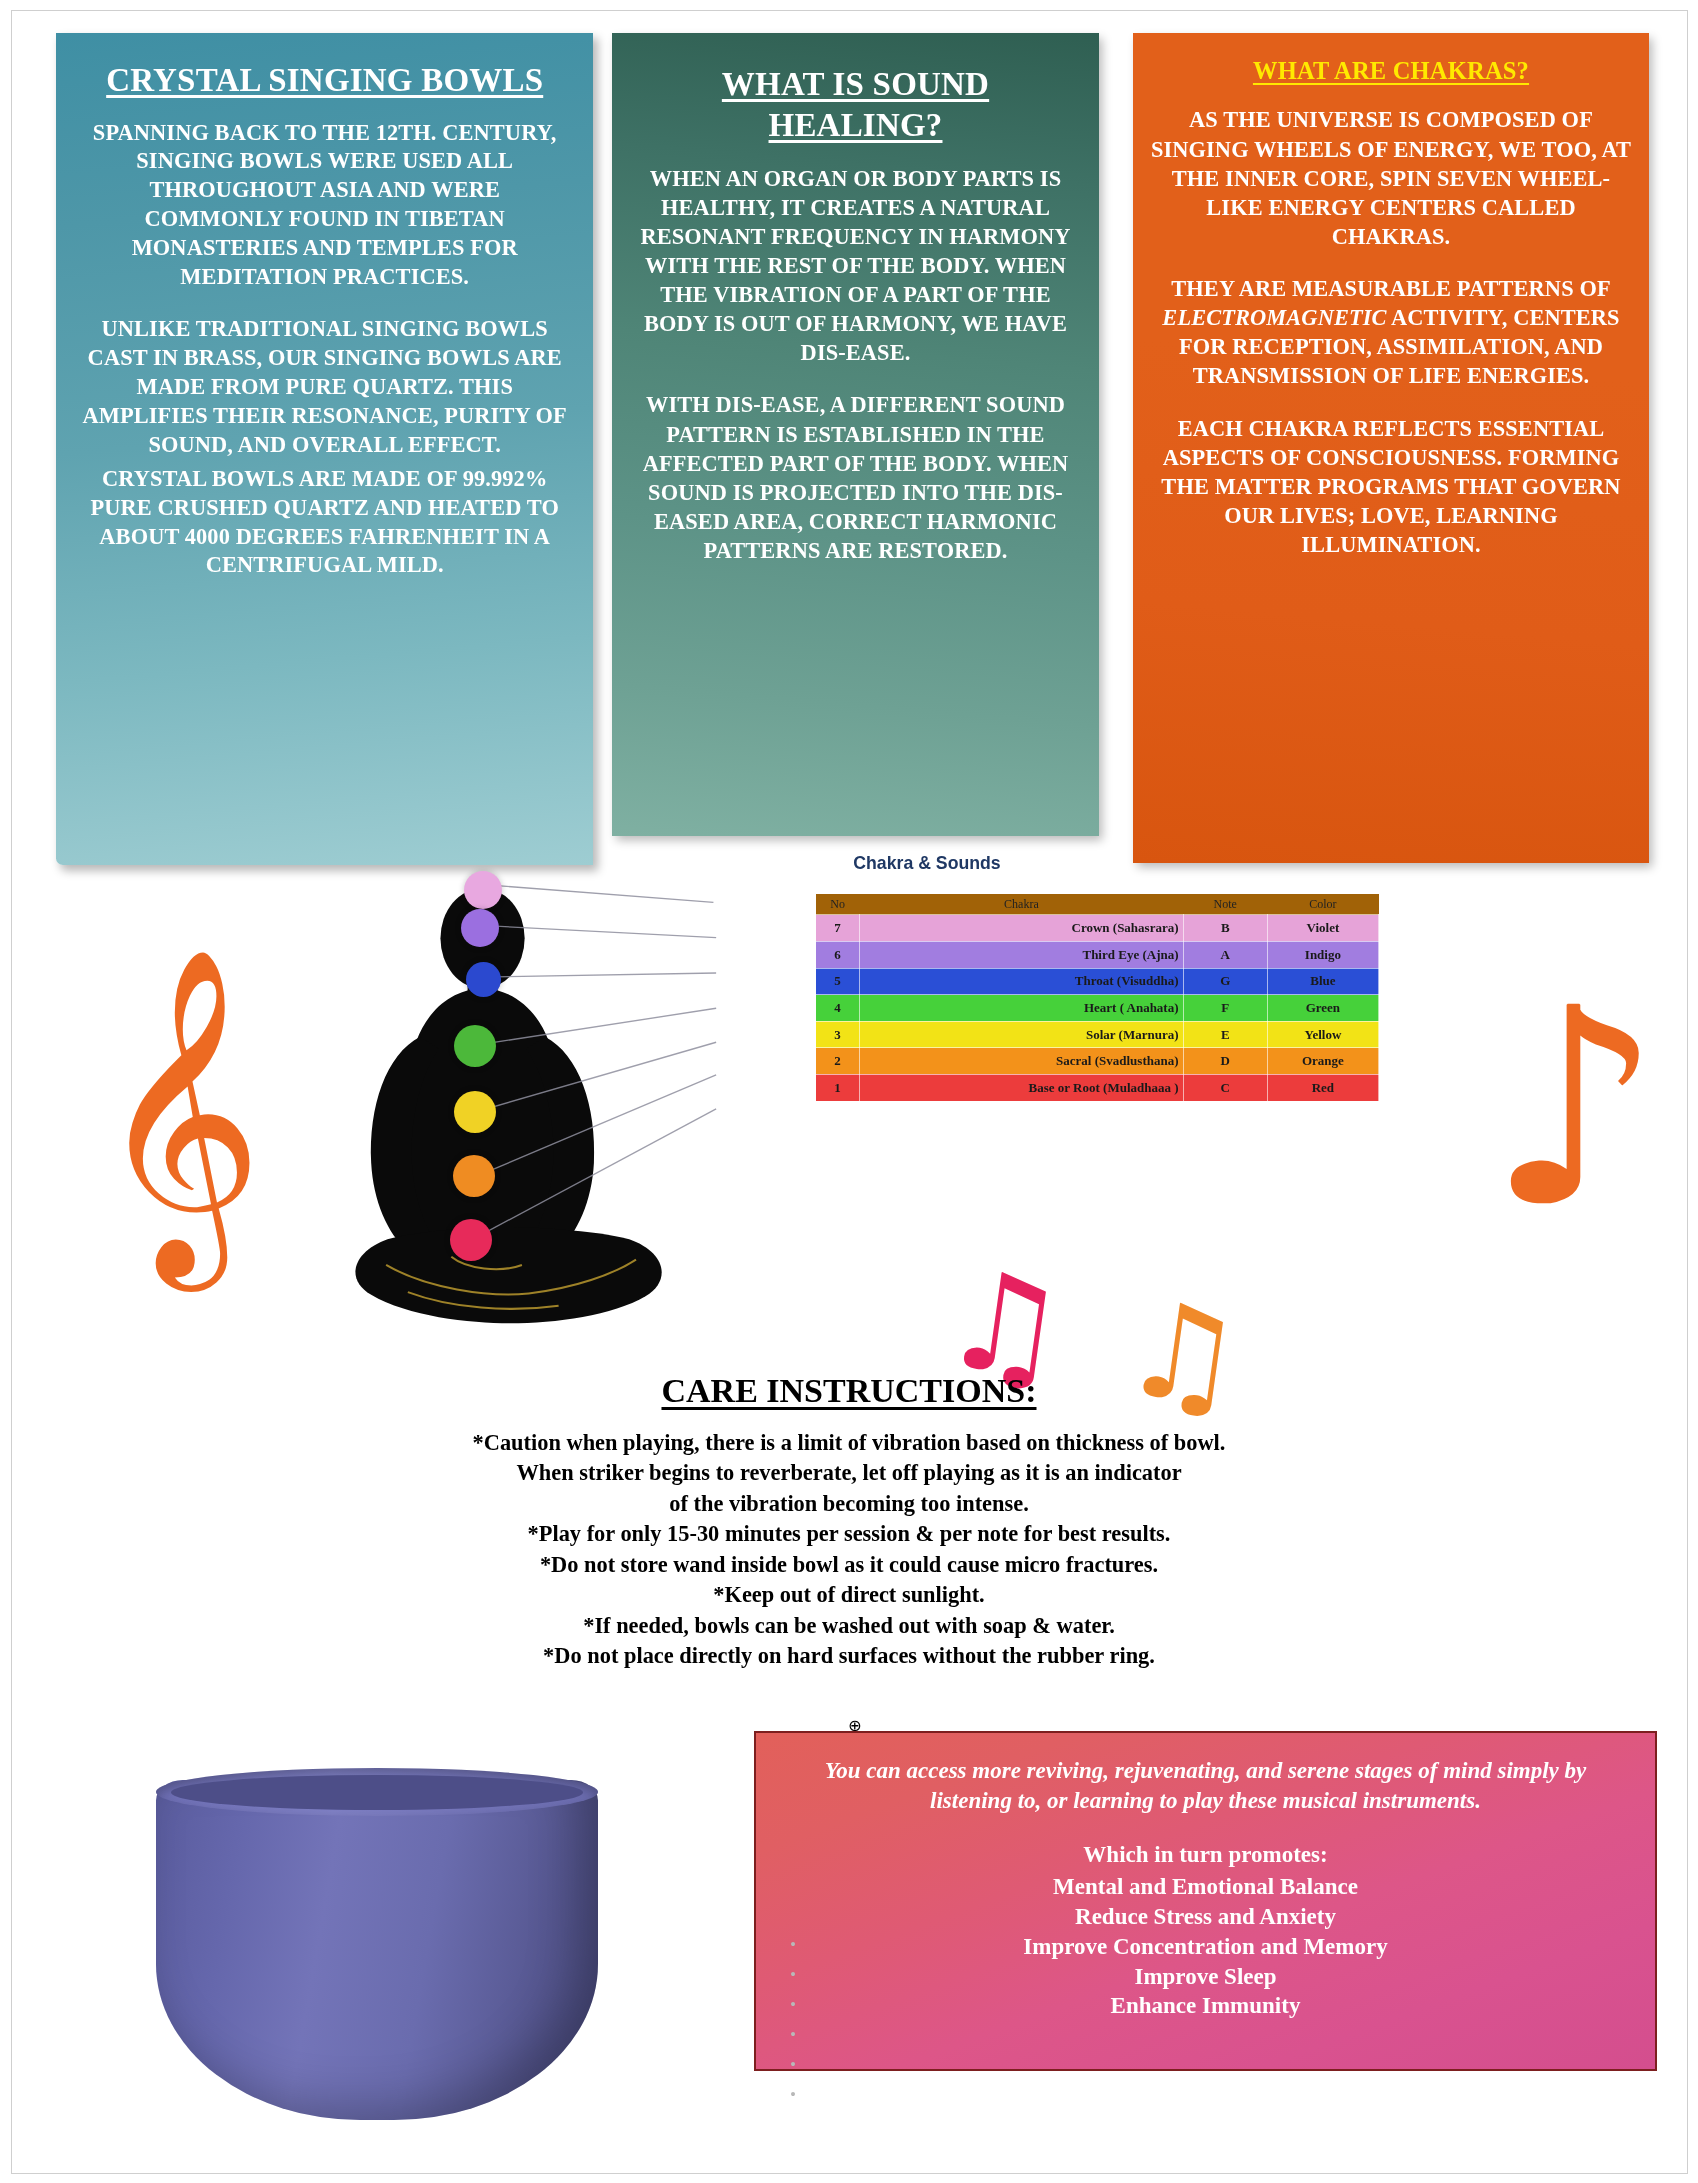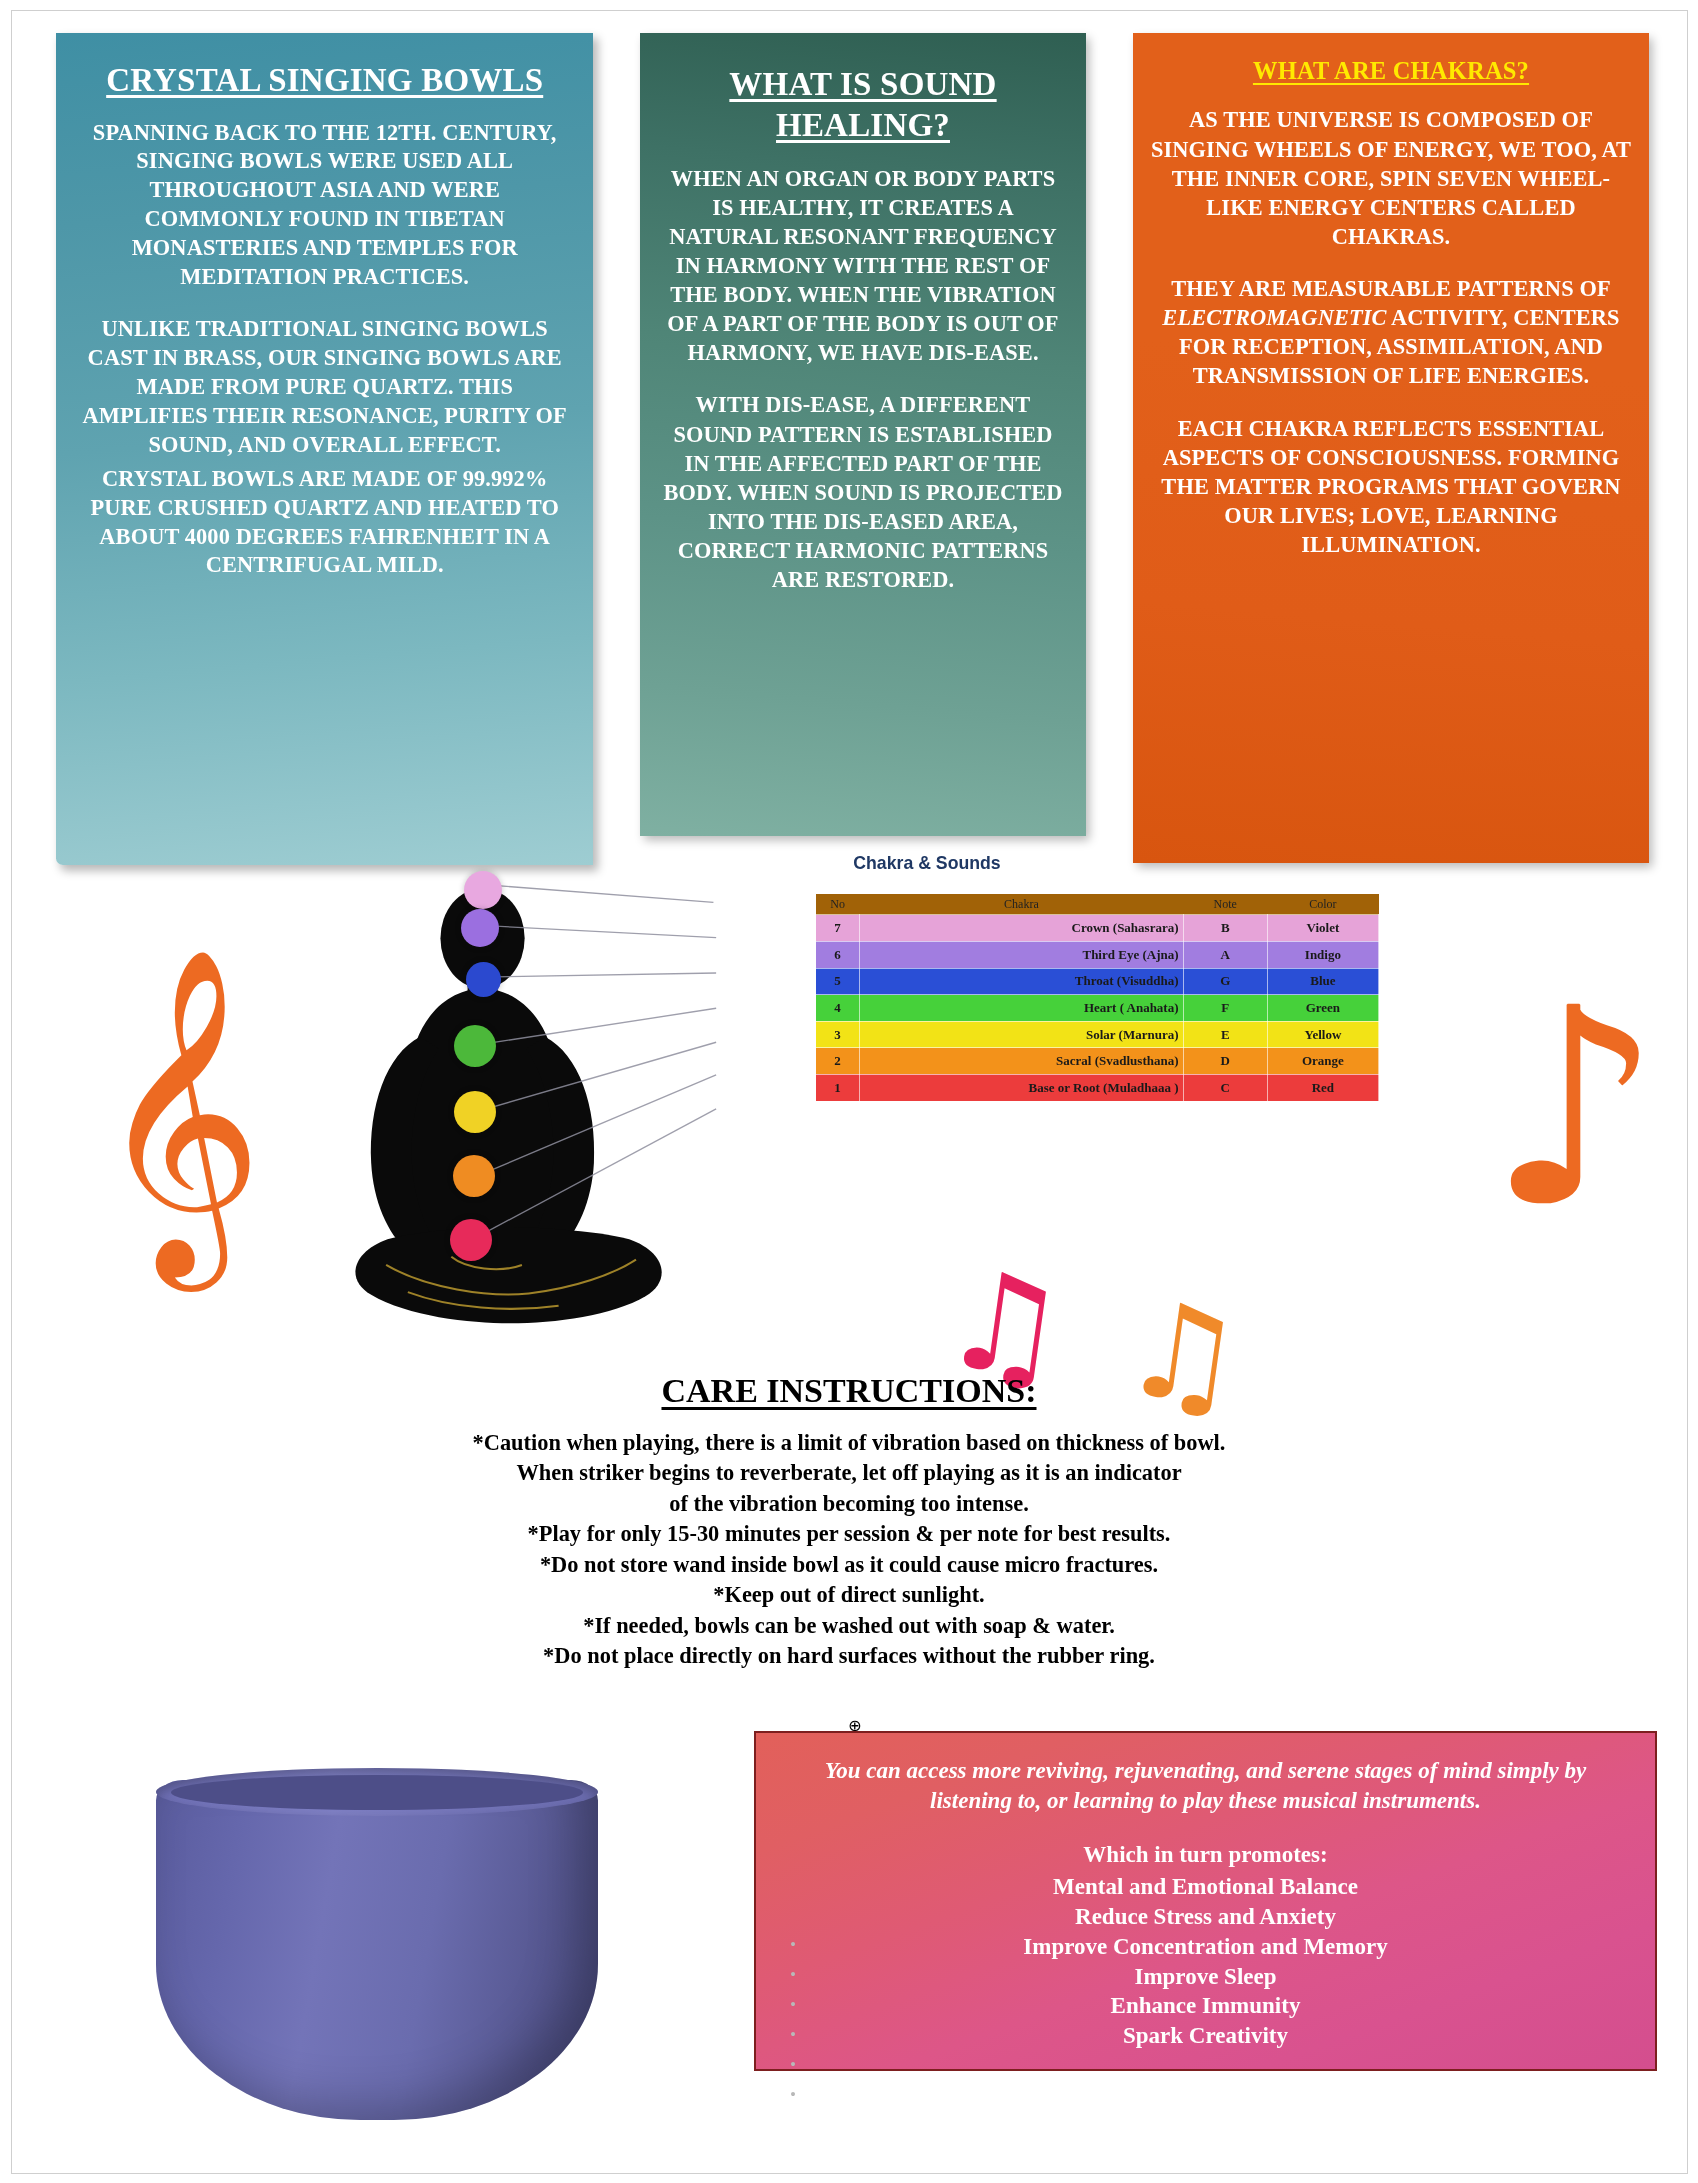--- a/index.html
+++ b/index.html
@@ -40,22 +40,22 @@
   }
   .panel-1 {
     left: 8.2px;
     width: 537px;
     height: 832px;
     padding: 27px 23px 13.6px 23px;
     background: linear-gradient(175deg, #3f8fa4 0%, #4e97a8 22%, #5fa3b0 48%, #7cb8c0 74%, #9ecdd2 100%);
     border-bottom-left-radius: 6.8px;
   }
   .panel-2 {
-    left: 592px;
-    width: 446px;
+    left: 564px;
+    width: 487px;
     height: 803px;
     padding: 31px 20.4px 13.6px 20.4px;
     background: linear-gradient(185deg, #2f5f52 0%, #3e7165 18%, #4f8577 40%, #5d9387 62%, #6ea194 82%, #7fb0a2 100%);
     font-family: Liberation Serif, serif;
   }
   .panel-3 {
     left: 1085px;
     width: 516px;
     height: 830px;
     padding: 23px 17.7px 13.6px 17.7px;
@@ -498,21 +498,20 @@
 
   <div class="promo">
     <p class="lead">You can access more reviving, rejuvenating, and serene stages of mind simply by listening to, or learning to play these musical instruments.</p>
     <p class="which">Which in turn promotes:</p>
     <ul>
       <li>Mental and Emotional Balance</li>
       <li>Reduce Stress and Anxiety</li>
       <li>Improve Concentration and Memory</li>
       <li>Improve Sleep</li>
       <li>Enhance Immunity</li>
-      <li>Spark Creativity</li>
     </ul>
   </div>
 
   <div class="bullet-col">
     <div>•</div>
     <div>•</div>
     <div>•</div>
     <div>•</div>
     <div>•</div>
     <div>•</div>

